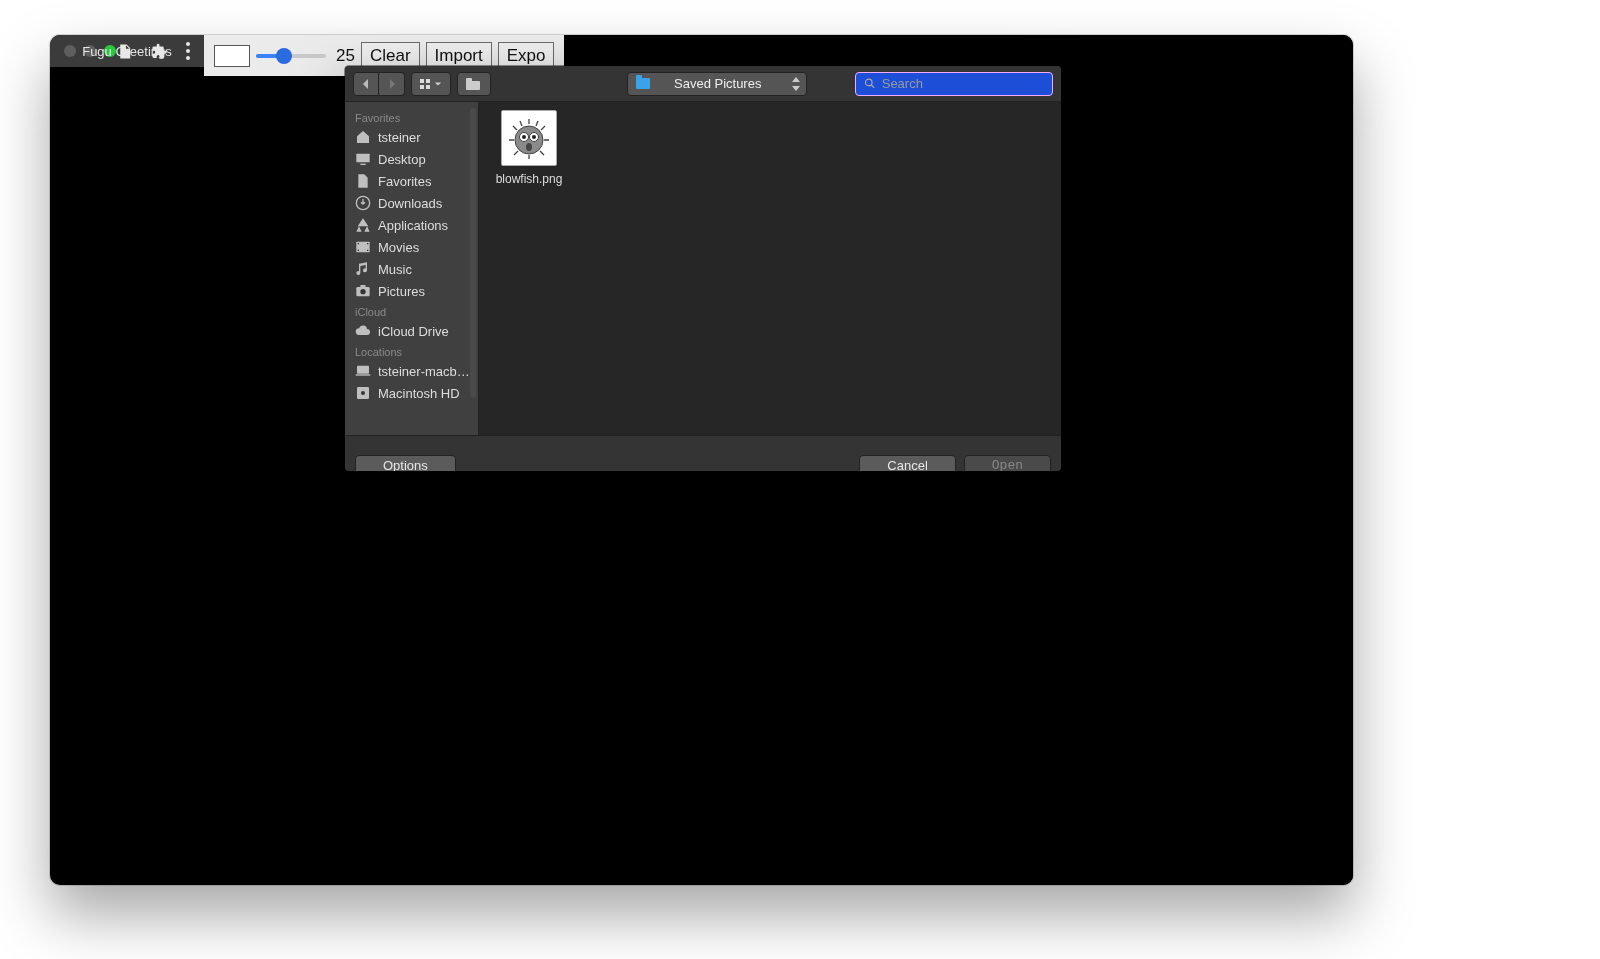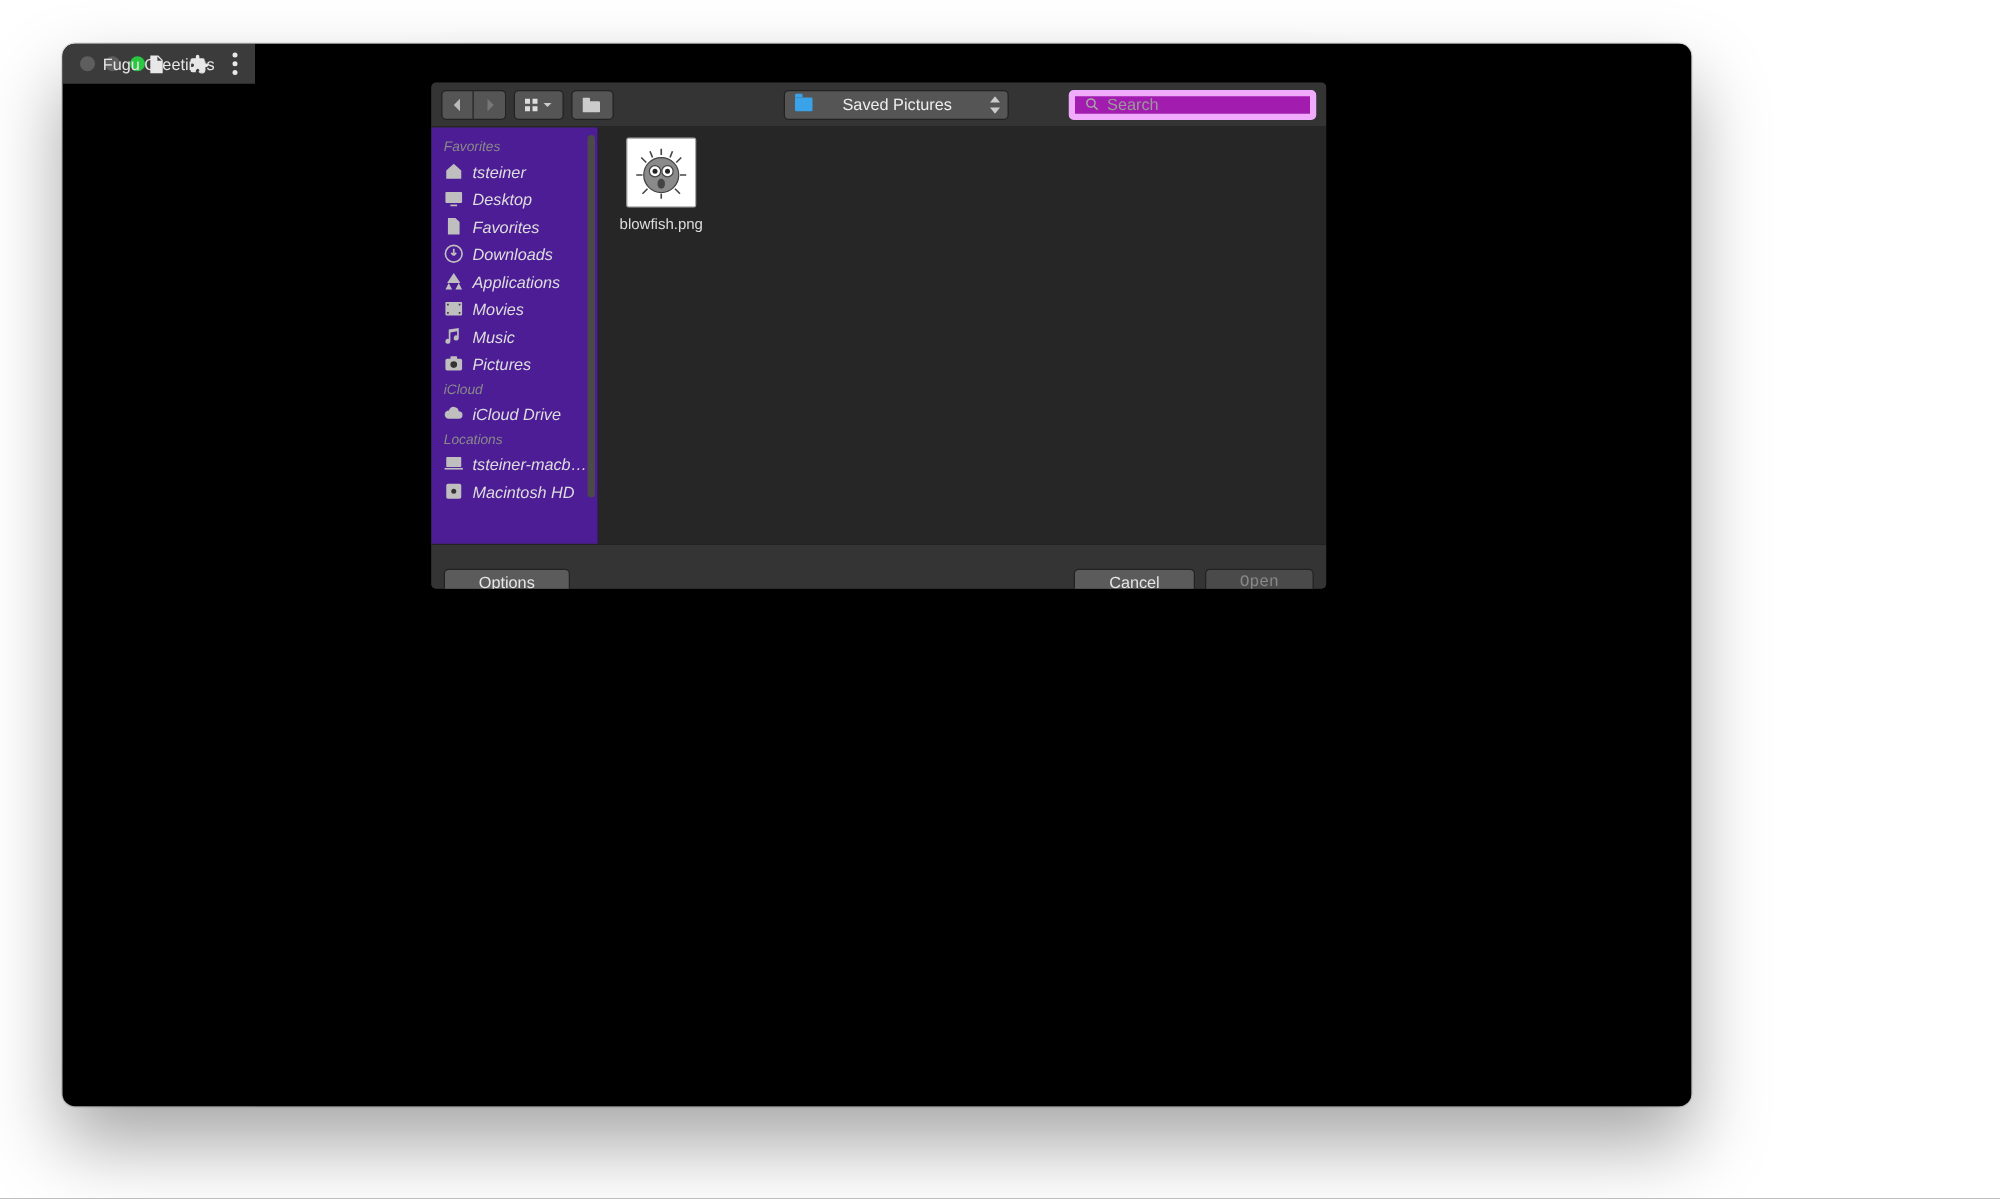--- a/index.html
+++ b/index.html
@@ -122,35 +122,34 @@
     height: 24px; width: 180px; background:#555; border:1px solid #222; border-radius:4px;
     display:flex; align-items:center; gap:24px; padding: 0 8px; position:relative;
   }
   .folder-chip { width:14px; height:11px; background:#3aa2e8; border-radius:1px; position:relative; }
   .folder-chip::before { content:''; position:absolute; top:-3px; left:0; width:6px; height:3px; background:#3aa2e8; border-radius:1px 1px 0 0; }
   .path-label { color:#eee; font-size:13px; }
   .updown { position:absolute; right:6px; top:4px; display:flex; flex-direction:column; gap:2px;}
   .updown svg { width:8px; height:6px; fill:#ccc; }
   .search-box {
     margin-left: auto;
-    height: 24px; width: 198px; background:#a21caf; border:5px solid #f0abfc; border-radius:4px;
+    height: 24px; width: 198px; background:#1d4ed8; border:1px solid #f0abfc; border-radius:4px;
     display:flex; align-items:center; gap:6px; padding: 0 8px;
   }
   .search-box input {
     background:transparent; border:none; outline:none; color:#ddd; font-size:13px; width:100%;
   }
   .search-box input::placeholder { color:#9a9a9a; }
   .mag { width:13px; height:13px; }
 
   .fd-body { flex:1; display:flex; min-height:0; }
   .sidebar {
-    width: 134px; background:#4c1d95; overflow-y:auto;
+    width: 134px; background:#404040; overflow-y:auto;
     padding: 6px 0; border-right: 1px solid #222;
     position: relative;
-    font-style: italic;
   }
   .sb-section { font-size:11px; color:#8a8a8a; padding: 4px 10px 2px; }
   .sb-item {
     display:flex; align-items:center; gap:7px; padding: 3px 10px;
     color:#ddd; font-size:13px; cursor:pointer;
     white-space: nowrap; overflow:hidden; text-overflow: ellipsis;
   }
   .sb-icon { width:16px; height:16px; fill:#bfbfbf; flex-shrink:0; }
   .sidebar-scrollbar {
     position: absolute; right: 2px; top: 6px; width: 6px; height: 290px;
@@ -199,20 +198,33 @@
           <path d="M20 11h-2V7a2 2 0 0 0-2-2h-4V3a2 2 0 1 0-4 0v2H4a2 2 0 0 0-2 2v4h2a2 2 0 1 1 0 4H2v4a2 2 0 0 0 2 2h4v-2a2 2 0 1 1 4 0v2h4a2 2 0 0 0 2-2v-4h2a2 2 0 1 0 0-4z"></path>
         </svg>
       <div class="kebab">
           <span></span>
           <span></span>
           <span></span>
         </div>
     </div>
   </div>
 
+  <div class="toolbar">
+    <div class="swatch"></div>
+    <div class="slider-wrap">
+      <div class="slider">
+        <div class="fill"></div>
+          <div class="thumb"></div>
+      </div>
+      <span class="slider-val">25</span>
+    </div>
+    <button class="tbtn">Clear</button>
+    <button class="tbtn">Import</button>
+    <button class="tbtn">Expo</button>
+  </div>
 
   <div class="canvas-area"></div>
 </div>
 
 <div class="file-dialog">
   <div class="fd-top">
     <div class="nav-group">
       <div class="nav-btn">
         <svg viewBox="0 0 10 12">
             <path d="M7 1 2 6l5 5z"></path>

